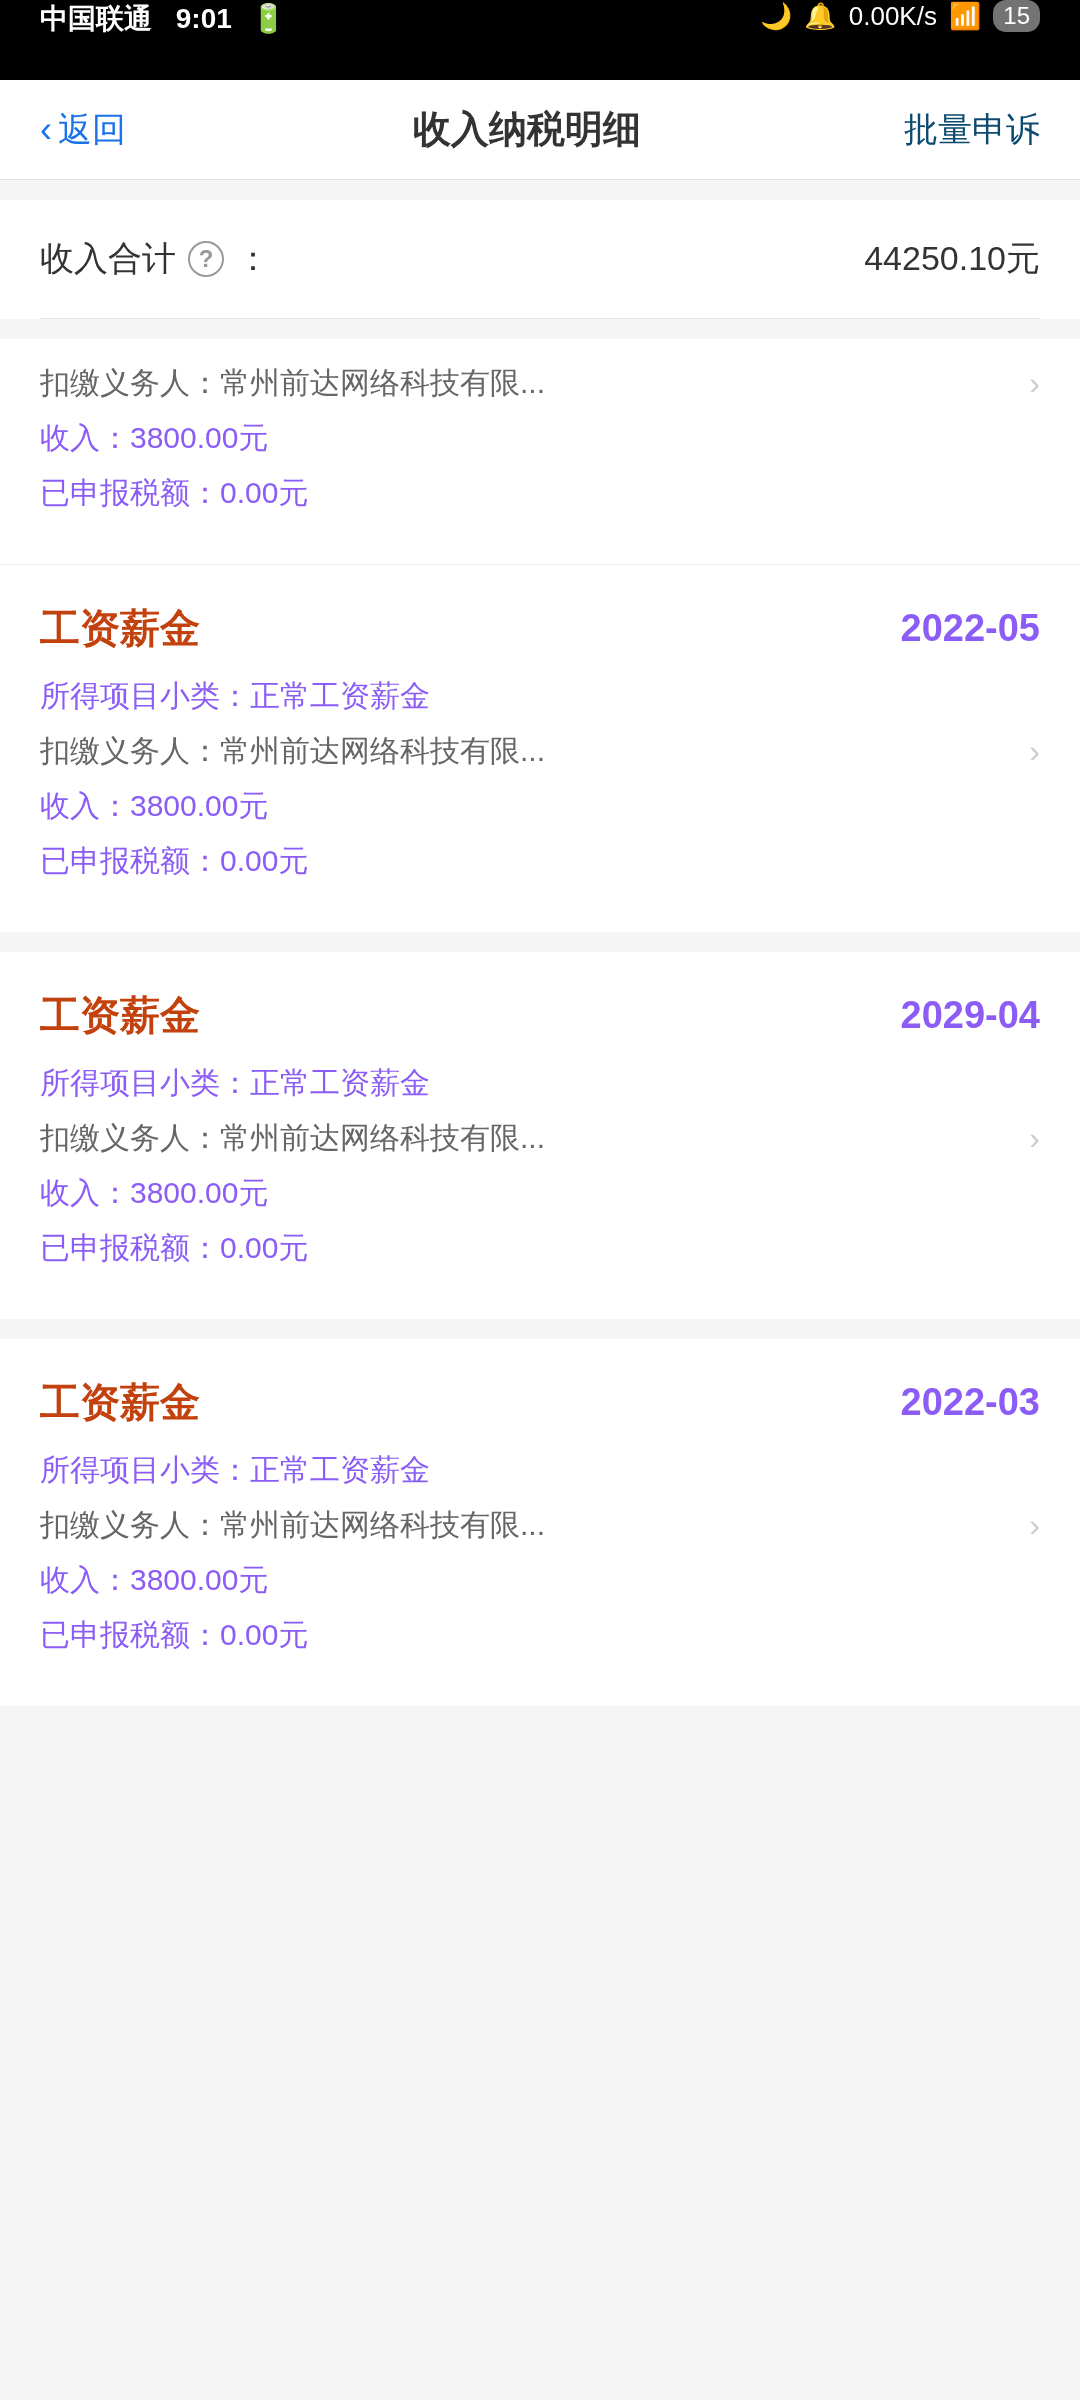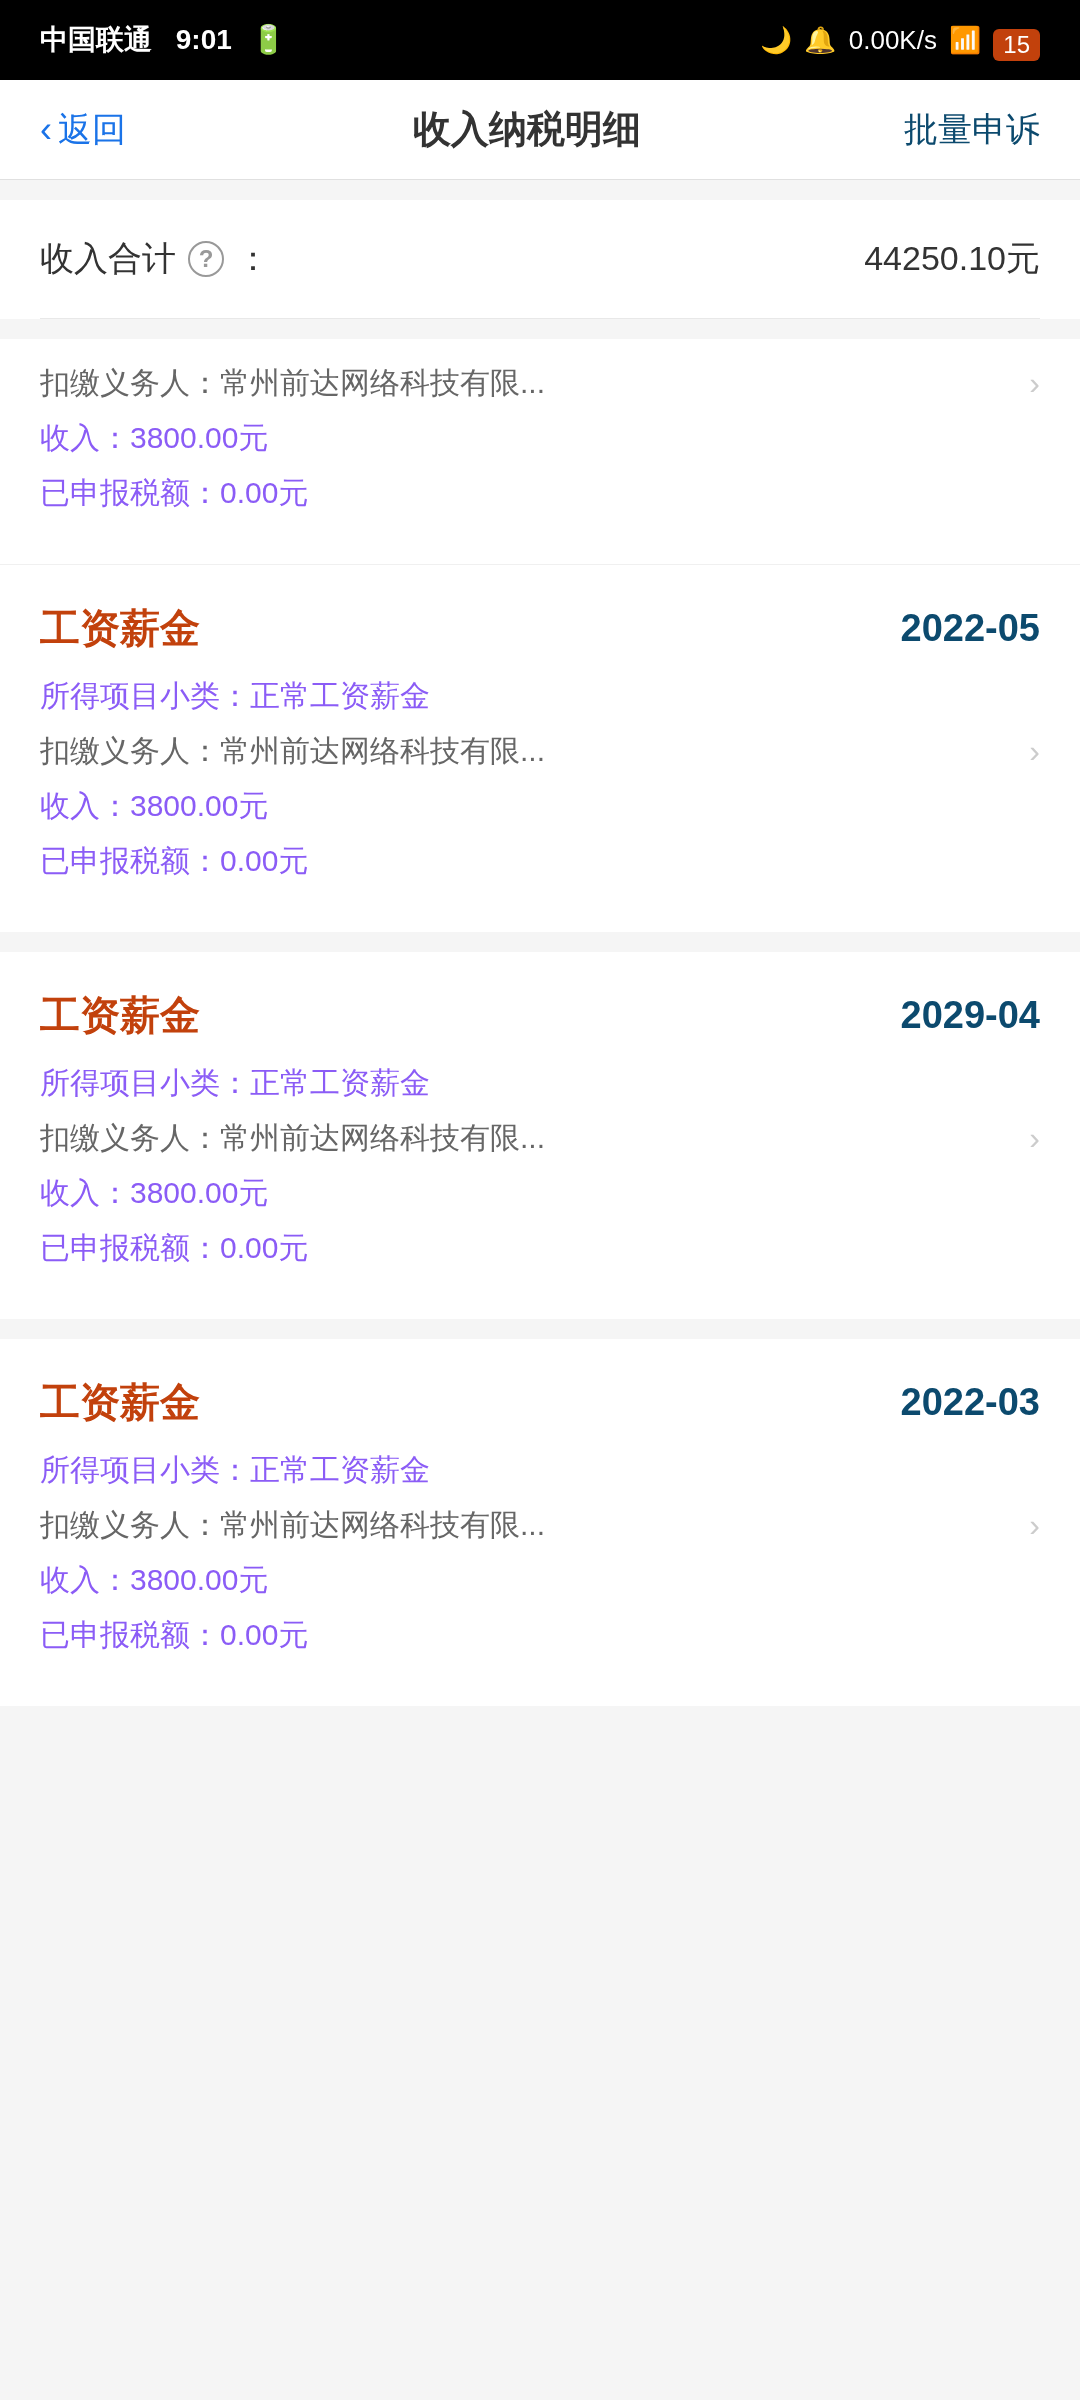--- a/index.html
+++ b/index.html
@@ -12,23 +12,23 @@
       font-size: 32px;
       color: #333;
     }
 
     
     .status-bar {
       background: #000;
       color: #fff;
       height: 80px;
       display: flex;
-      align-items: center;
-      justify-content: space-between;
-      padding: 16px 40px;
+      align-items: flex-start;
+      justify-content: space-between;
+      padding: 0 40px;
       font-size: 28px;
     }
     .status-bar-left { font-weight: 600; }
     .status-bar-right { display: flex; align-items: center; gap: 12px; font-size: 26px; }
 
     
     .nav-bar {
       background: #fff;
       height: 100px;
       display: flex;
@@ -116,21 +116,21 @@
       margin-bottom: 20px;
     }
     .record-type {
       font-size: 40px;
       font-weight: 700;
       color: #c2410c;
     }
     .record-date {
       font-size: 38px;
       font-weight: 600;
-      color: #0c4a6e;
+      color: #8b5cf6;
     }
 
     .record-detail {
       font-size: 30px;
       color: #8b5cf6;
       margin-bottom: 14px;
     }
 
     .record-payer-row {
       display: flex;
@@ -165,21 +165,21 @@
   <div class="status-bar-left">
     <span>中国联通</span>
     <span style="margin-left:16px;">9:01</span>
     <span style="margin-left:12px;">🔋</span>
   </div>
   <div class="status-bar-right">
     <span>🌙</span>
     <span>🔔</span>
     <span>0.00K/s</span>
     <span>📶</span>
-    <span style="background:#c2410c; color:#fff; padding: 2px 10px; border-radius:6px; font-size:24px;margin-top:9px;">15</span>
+    <span style="background:#737373; color:#fff; padding: 2px 10px; border-radius:13px; font-size:24px;">15</span>
   </div>
 </div>
 
 <div class="nav-bar">
   <div class="nav-back">
     <span class="nav-back-chevron">‹</span>
     <span>返回</span>
   </div>
   <div class="nav-title">收入纳税明细</div>
   <div class="nav-action">批量申诉</div>

